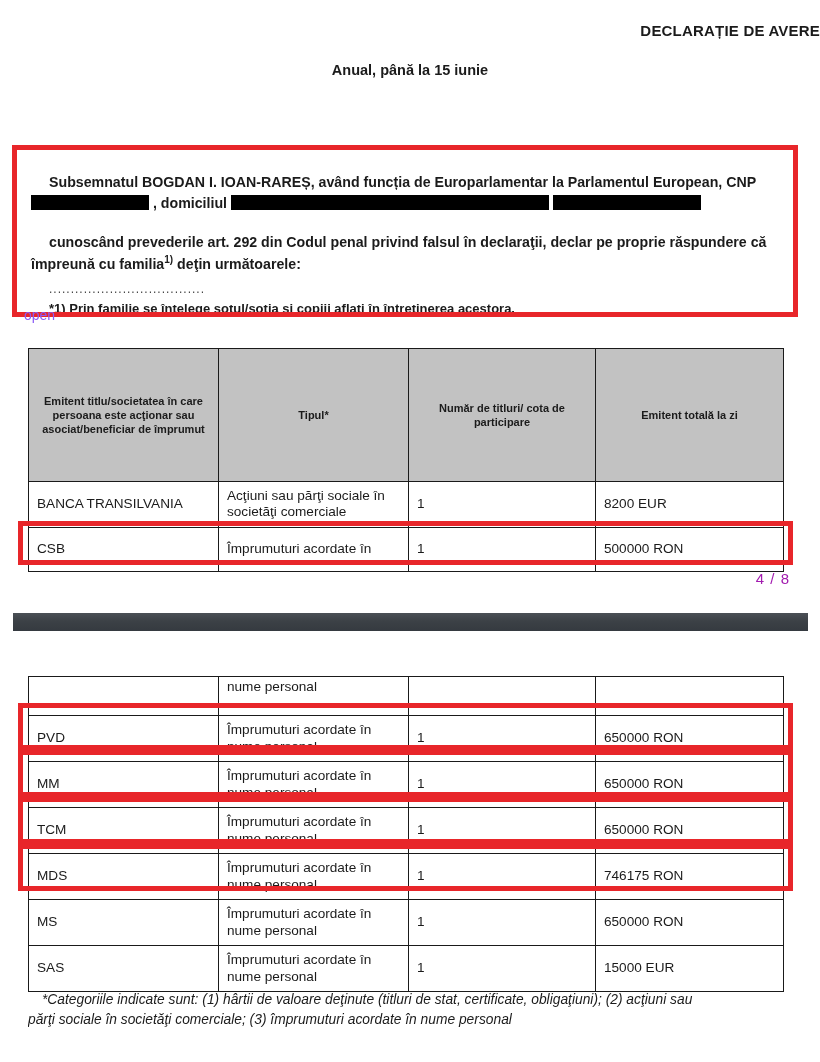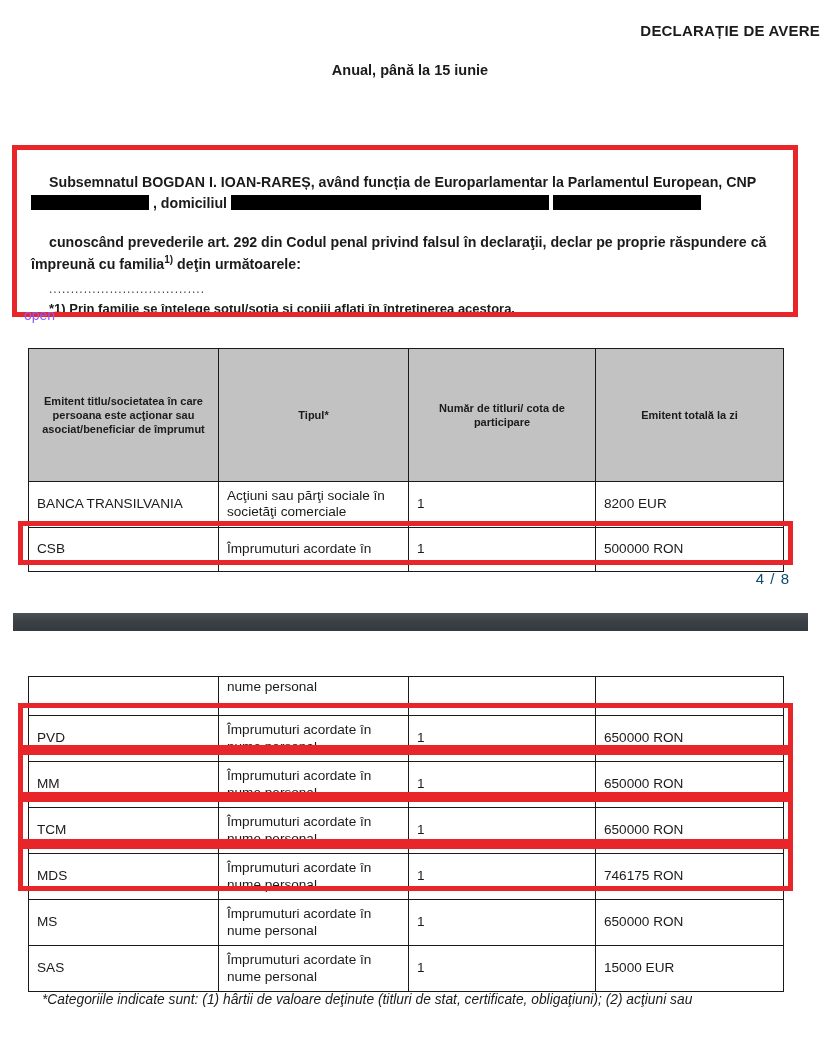--- a/index.html
+++ b/index.html
@@ -130,21 +130,21 @@
     background: transparent;
   }
 
   
   .page-num {
     position: absolute;
     left: 640px; top: 570px;
     width: 150px;
     text-align: right;
     font-size: 15px;
-    color: #0c4a6e;
+    color: #a21caf;
     letter-spacing: 1px;
   }
 
   
   .page-sep {
     position: absolute;
     left: 13px; top: 613px;
     width: 795px; height: 18px;
     background: linear-gradient(180deg, #4b5056 0%, #3c4146 45%, #353a40 100%);
   }
@@ -267,13 +267,14 @@
   </tbody>
 </table>
 
 <div class="row-hl" style="left:18px; top:703px; width:775px; height:47px;"></div>
 <div class="row-hl" style="left:18px; top:750px; width:775px; height:47px;"></div>
 <div class="row-hl" style="left:18px; top:797px; width:775px; height:47px;"></div>
 <div class="row-hl" style="left:18px; top:844px; width:775px; height:47px;"></div>
 
 <div class="bottom-note">
   <span class="l1">*Categoriile indicate sunt: (1) hârtii de valoare deţinute (titluri de stat, certificate, obligaţiuni); (2) acţiuni sau</span>
+  <span class="l2">părţi sociale în societăţi comerciale; (3) împrumuturi acordate în nume personal</span>
 </div>
 
 </body></html>

